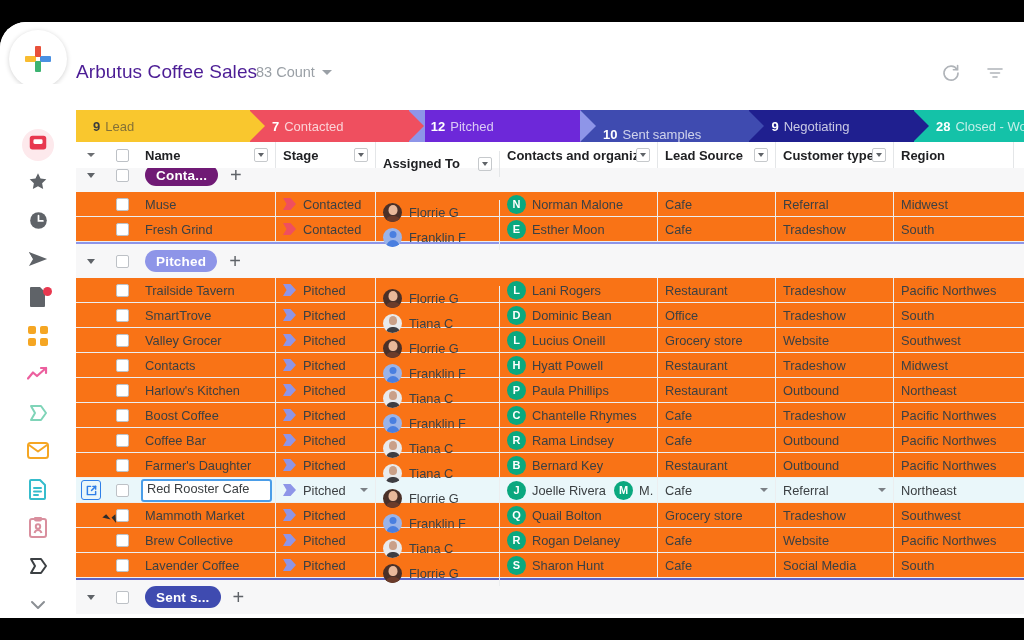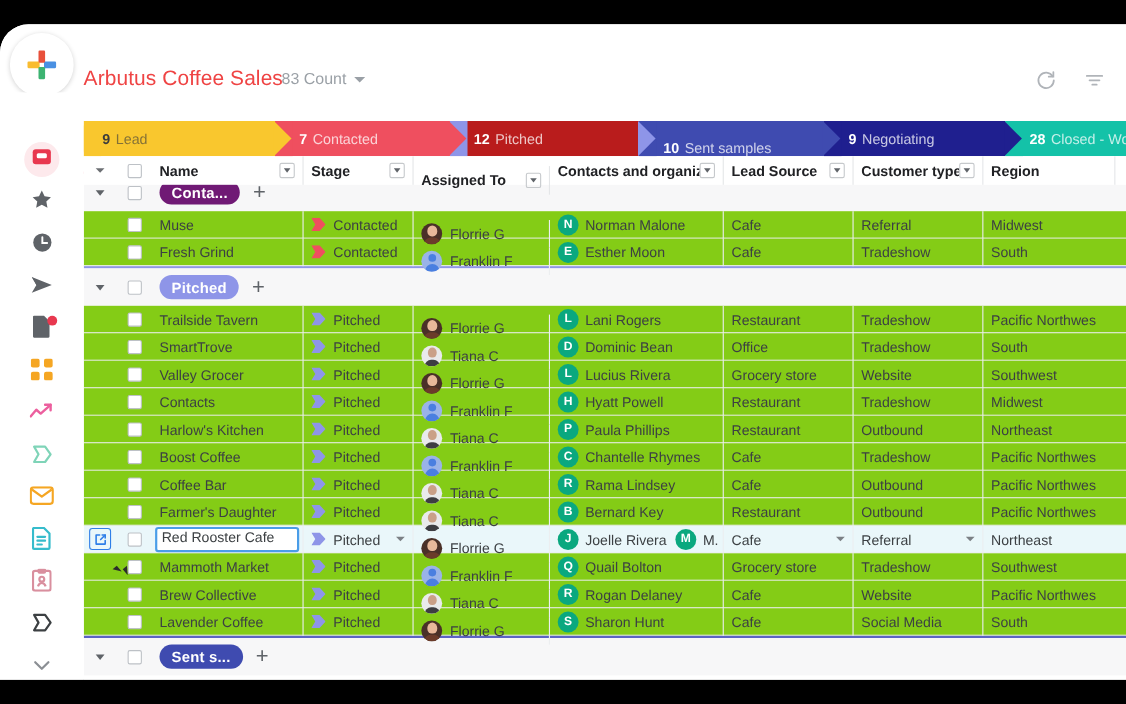--- a/index.html
+++ b/index.html
@@ -41,21 +41,21 @@
   .gplus { position: relative; width: 26px; height: 26px; }
   .gplus i { position: absolute; display:block; border-radius: 1px;}
   .gplus .bar-l { left: 0; top: 10px; width: 11px; height: 6px; background: #f9bc30; }
   .gplus .bar-r { right: 0; top: 10px; width: 11px; height: 6px; background: #4a90e2; }
   .gplus .bar-t { left: 10px; top: 0; width: 6px; height: 11px; background: #e8503a; }
   .gplus .bar-b { left: 10px; bottom: 0; width: 6px; height: 11px; background: #3cb371; }
 
   .app-title {
     position: absolute; left: 76px; top: 50px;
     transform: translateY(-50%);
-    font-size: 19px; color: #ef4444; font-weight: 400;
+    font-size: 19px; color: #4c1d95; font-weight: 400;
     letter-spacing: .1px;
   }
   .count-wrap {
     position: absolute; left: 256px; top: 50px;
     transform: translateY(-50%);
     display: flex; align-items: center; gap: 7px;
     color: #9aa0a6; font-size: 14.5px;
   }
   .caret-sm {
     width: 0; height: 0;
@@ -211,21 +211,21 @@
     display: inline-flex; align-items: center;
     height: 22px; padding: 0 11px; border-radius: 11px;
     color: #fff; font-size: 13.5px; font-weight: 700;
     letter-spacing: .2px;
   }
   .gplus-btn {
     margin-left: 12px; color: #5f6368; font-size: 20px;
     line-height: 1; font-weight: 300;
   }
 
-  .row { border-bottom: 1px solid #eceef0; background: #84cc16; }
+  .row { border-bottom: 1px solid #eceef0; background: #f97316; }
   .row.sel { background: #eaf7fa; }
 
   .stage-flag {
     width: 13px; height: 12px; margin-right: 7px; flex: 0 0 auto;
   }
   .avatar {
     width: 19px; height: 19px; border-radius: 50%;
     margin-right: 7px; flex: 0 0 auto; overflow: hidden;
     position: relative; background: #d8dadd;
   }
@@ -341,21 +341,21 @@
 
     <div class="pipeline" id="pipeline">
         <div class="seg dark" style="background: rgb(249, 199, 46); --c: #f9c72e; width: 180px;">
           <span class="num">9</span>
           <span class="lbl">Lead</span>
         </div>
         <div class="seg" style="background: rgb(239, 79, 95); --c: #ef4f5f; width: 164px;">
           <span class="num">7</span>
           <span class="lbl">Contacted</span>
         </div>
-        <div class="seg" style="background: #b91c1c; --c: #8e95e8; width: 178px; align-items: center;">
+        <div class="seg" style="background: #6d28d9; --c: #8e95e8; width: 178px; align-items: center;">
           <span class="num">12</span>
           <span class="lbl">Pitched</span>
         </div>
         <div class="seg" style="background: rgb(63, 75, 176); --c: #3f4bb0; width: 174px; align-items: flex-end;">
           <span class="num">10</span>
           <span class="lbl">Sent samples</span>
         </div>
         <div class="seg" style="background: rgb(31, 31, 143); --c: #1f1f8f; width: 170px;">
           <span class="num">9</span>
           <span class="lbl">Negotiating</span>
@@ -642,21 +642,21 @@
                   <path d="M0 0h7.5l5.5 6-5.5 6H0l3.6-6z"></path>
                 </svg></span>
               <span>Pitched</span>
             </div>
             <div class="cell c-assign">
               <span class="avatar av-f"></span>
               <span>Florrie G</span>
             </div>
             <div class="cell c-contact">
               <span class="initial">L</span>
-              <span>Lucius Rivera</span>
+              <span>Lucius Oneill</span>
             </div>
             <div class="cell c-ctype">
               <span>Grocery store</span>
             </div>
             <div class="cell c-source">
               <span>Website</span>
             </div>
             <div class="cell c-region">
               <span>Southwest</span>
             </div>

